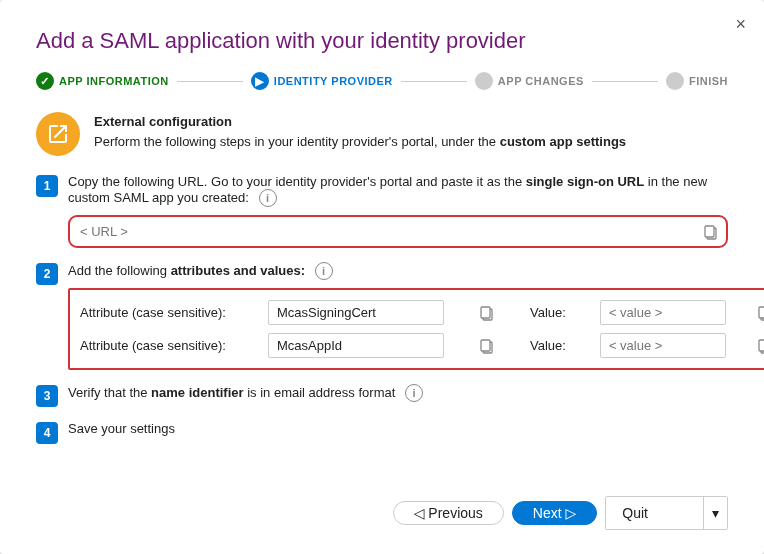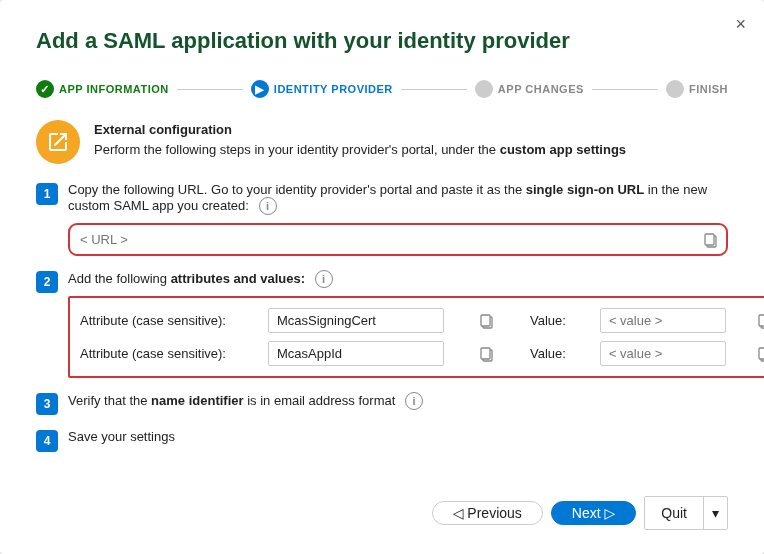--- a/index.html
+++ b/index.html
@@ -27,23 +27,23 @@
       top: 14px;
       right: 18px;
       background: none;
       border: none;
       font-size: 18px;
       cursor: pointer;
       color: #555;
     }
     .dialog-title {
       font-size: 22px;
-      font-weight: 700;
-      color: #14532d;
-      margin-bottom: 26px;
+      font-weight: 400;
+      color: #701a75;
+      margin-bottom: 18px;
     }
     
     .stepper {
       display: flex;
       align-items: center;
       margin-bottom: 22px;
     }
     .step-item {
       display: flex;
       align-items: center;
@@ -236,20 +236,21 @@
       background: #0078d4;
       color: #fff;
       border: 1px solid #0078d4;
     }
     .btn-split {
       display: flex;
       align-items: stretch;
       border: 1px solid #ccc;
       border-radius: 2px;
       overflow: hidden;
+      gap: 39px;
     }
     .btn-split .main-part {
       background: #fff;
       color: #222;
       font-size: 14px;
       padding: 8px 16px;
       border: none;
       cursor: pointer;
     }
     .btn-split .arrow-part {

